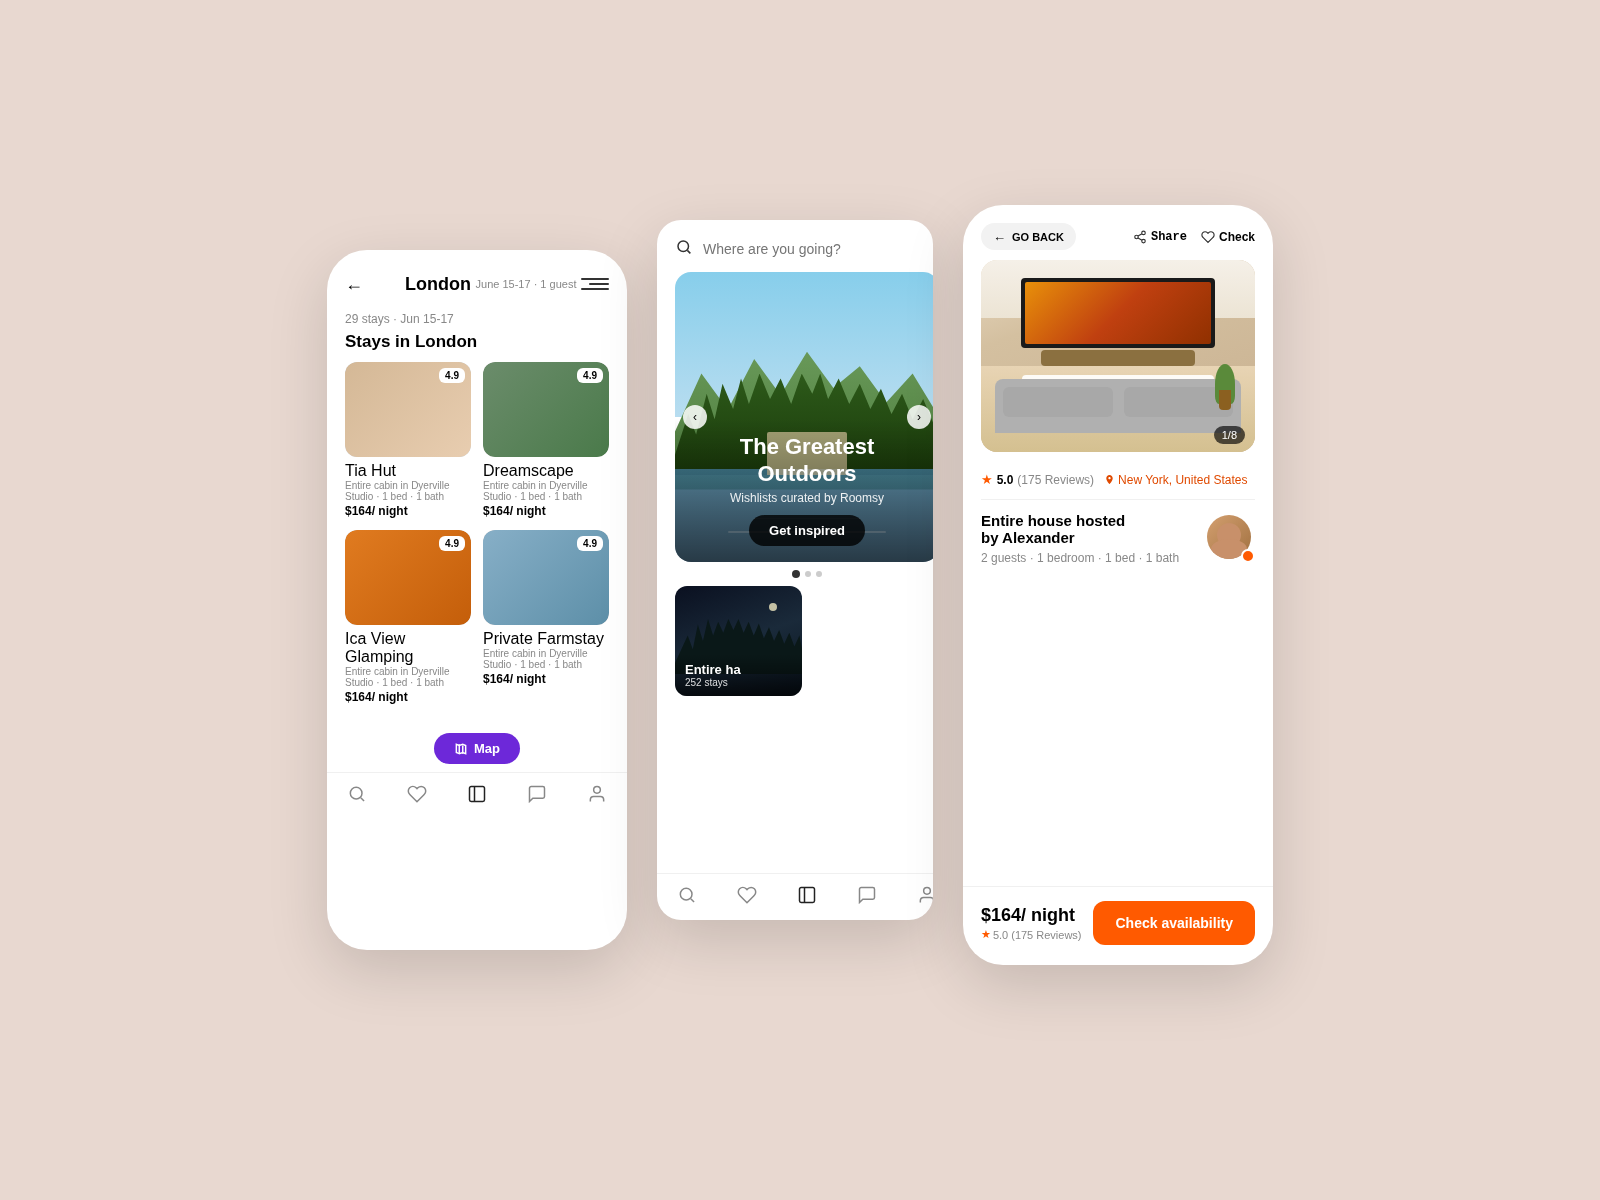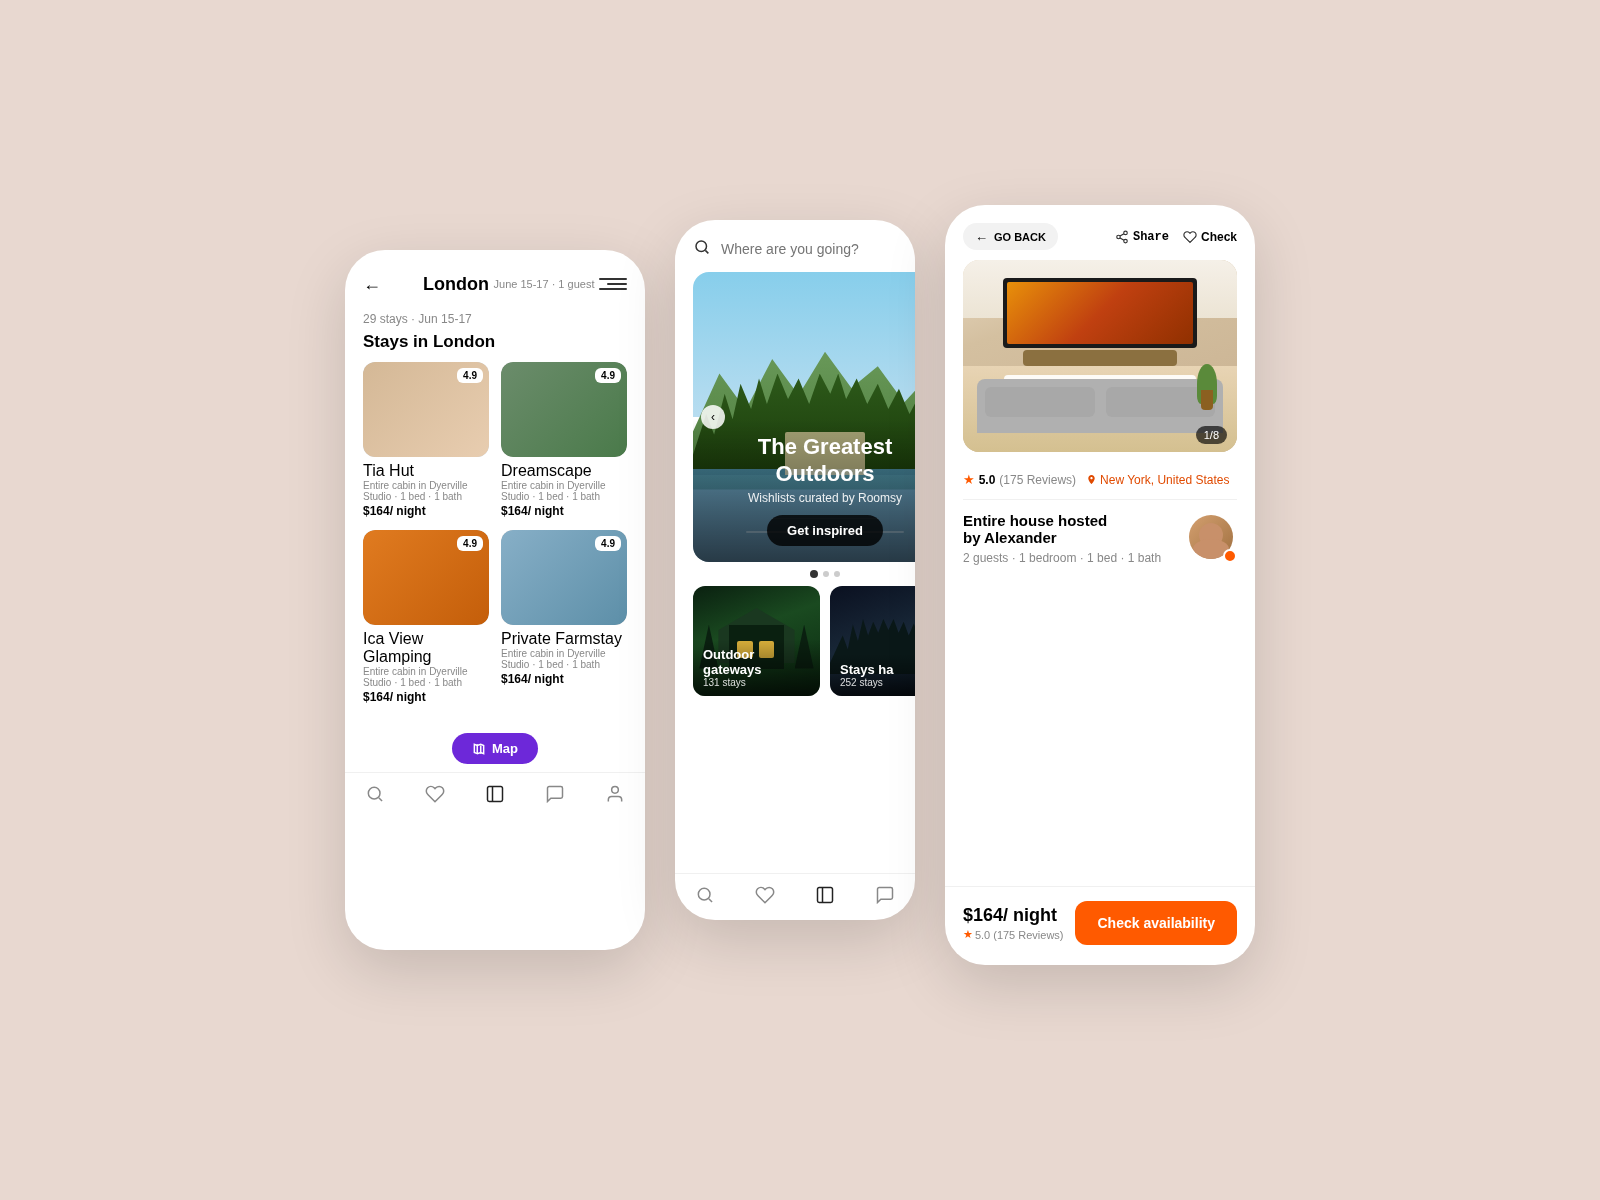--- a/index.html
+++ b/index.html
@@ -282,21 +282,21 @@
         <svg viewBox="0 0 24 24">
             <path d="M20 21v-2a4 4 0 0 0-4-4H8a4 4 0 0 0-4 4v2"></path>
             <circle cx="12" cy="7" r="4"></circle>
           </svg>
       </div>
     </div>
 
   </div>
 </div>
 
-<div class="phone" style="width:240px;height:700px;margin-top:-60px;">
+<div class="phone" style="width:276px;height:700px;margin-top:-60px;border-radius:24px;">
   <div class="phone2" style="display:flex;flex-direction:column;height:100%;">
 
     <div class="search-bar" style="display:flex;align-items:center;gap:10px;padding:18px 18px 12px;">
       <div>
         <svg width="18" height="18" viewBox="0 0 24 24" fill="none" stroke="#333" stroke-width="2">
             <circle cx="11" cy="11" r="7"></circle>
             <path d="m16.5 16.5 4 4"></path>
           </svg>
       </div>
       <input type="text" style="border: none; outline: none; font-size: 14px; color: rgb(136, 136, 136); flex: 1 1 0%; background: transparent;" placeholder="Where are you going?">
@@ -331,47 +331,30 @@
     </div>
 
     <div style="display:flex;justify-content:center;gap:5px;margin:8px 0;">
       <div style="width:8px;height:8px;border-radius:50%;background:#333;"></div>
       <div style="width:6px;height:6px;border-radius:50%;background:#ccc;margin-top:1px;"></div>
       <div style="width:6px;height:6px;border-radius:50%;background:#ccc;margin-top:1px;"></div>
     </div>
 
     <div style="display:grid;grid-template-columns:1fr 1fr;gap:10px;padding:0 18px;flex:1;">
 
-      <div style="border-radius:12px;overflow:hidden;height:110px;position:relative;cursor:pointer;">
-        <div style="width:100%;height:100%;background:linear-gradient(160deg,#0a2010 0%,#1a4a20 40%,#0a2a10 100%);position:relative;">
-
-          <div style="position:absolute;bottom:30%;left:20%;width:60%;height:50%;background:#1a3820;clip-path:polygon(0 100%,0 40%,50% 0,100% 40%,100% 100%);"></div>
-          <div style="position:absolute;bottom:25%;left:28%;width:44%;height:40%;background:#0a2010;"></div>
-
-          <div style="position:absolute;bottom:35%;left:35%;width:12%;height:15%;background:#f0c040;border-radius:2px;opacity:0.9;"></div>
-          <div style="position:absolute;bottom:35%;left:52%;width:12%;height:15%;background:#f0c040;border-radius:2px;opacity:0.9;"></div>
-
-          <div style="position:absolute;bottom:25%;left:5%;width:15%;height:40%;background:#0a2010;clip-path:polygon(50% 0,0 100%,100% 100%);"></div>
-          <div style="position:absolute;bottom:25%;right:5%;width:15%;height:40%;background:#0a2010;clip-path:polygon(50% 0,0 100%,100% 100%);"></div>
-        </div>
-        <div style="position:absolute;bottom:0;left:0;right:0;padding:8px 10px;background:linear-gradient(transparent,rgba(0,0,0,0.7));">
-          <div style="color:#fff;font-size:13px;font-weight:700;">Outdoor gateways</div>
-          <div style="color:rgba(255,255,255,0.85);font-size:10px;">131 stays</div>
-        </div>
-      </div>
 
       <div style="border-radius:12px;overflow:hidden;height:110px;position:relative;cursor:pointer;">
         <div style="width:100%;height:100%;background:linear-gradient(160deg,#0a1020 0%,#1a2a3a 50%,#0a1520 100%);position:relative;">
 
           <div style="position:absolute;bottom:20%;left:0;right:0;height:50%;background:#0a1818;clip-path:polygon(0 80%,10% 30%,14% 55%,18% 10%,22% 40%,26% 0%,30% 30%,34% 5%,38% 25%,42% 0%,46% 20%,50% 0%,54% 25%,58% 5%,62% 30%,66% 8%,70% 35%,74% 15%,78% 40%,82% 20%,86% 45%,90% 25%,94% 50%,98% 30%,100% 55%,100% 100%,0 100%);"></div>
 
           <div style="position:absolute;top:15%;right:20%;width:8px;height:8px;border-radius:50%;background:#f0e8c0;opacity:0.8;"></div>
         </div>
         <div style="position:absolute;bottom:0;left:0;right:0;padding:8px 10px;background:linear-gradient(transparent,rgba(0,0,0,0.7));">
-          <div style="color:#fff;font-size:13px;font-weight:700;">Stays ha</div>
+          <div style="color:#fff;font-size:13px;font-weight:700;">Entire ha</div>
           <div style="color:rgba(255,255,255,0.85);font-size:10px;">252 stays</div>
         </div>
       </div>
 
     </div>
 
     <div style="display:flex;justify-content:space-around;padding:10px 0 14px;border-top:1px solid #f0f0f0;margin-top:8px;">
       <div class="nav-icon">
         <svg width="20" height="20" viewBox="0 0 24 24" fill="none" stroke="#888" stroke-width="1.8">
             <circle cx="11" cy="11" r="7"></circle>

